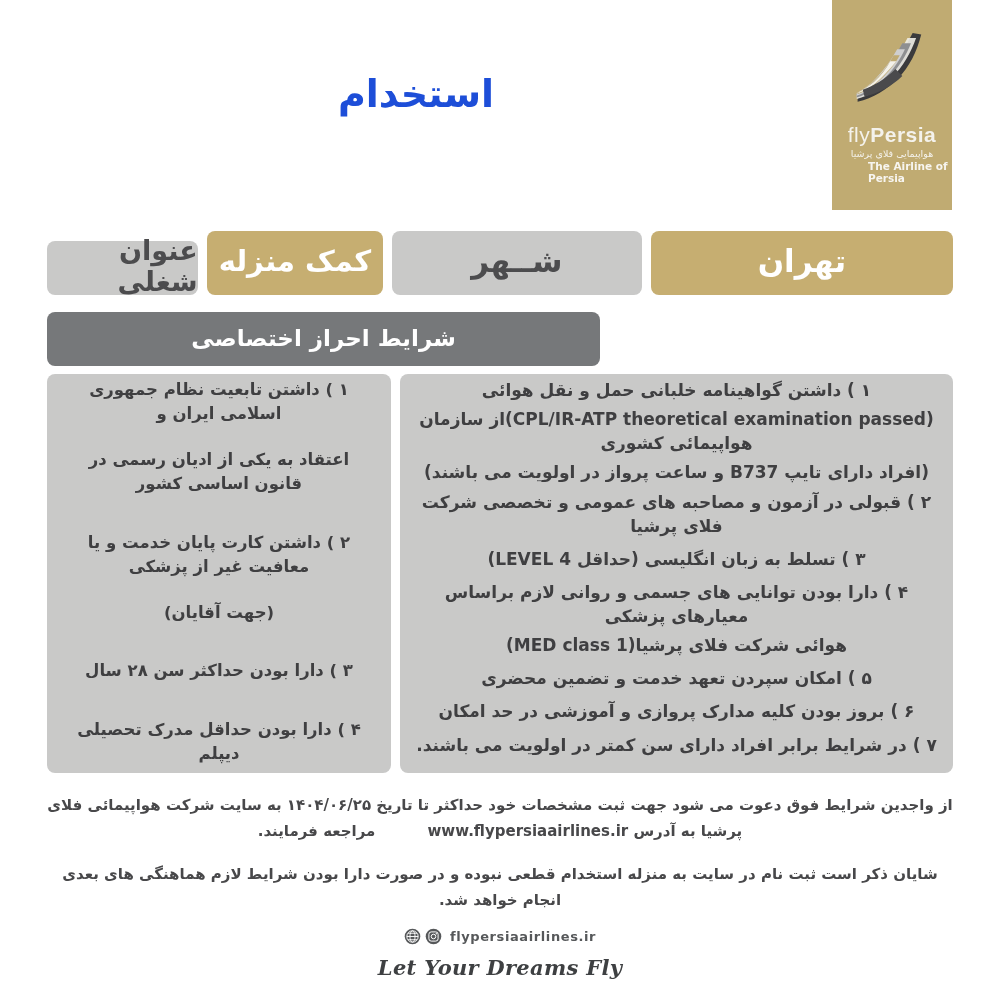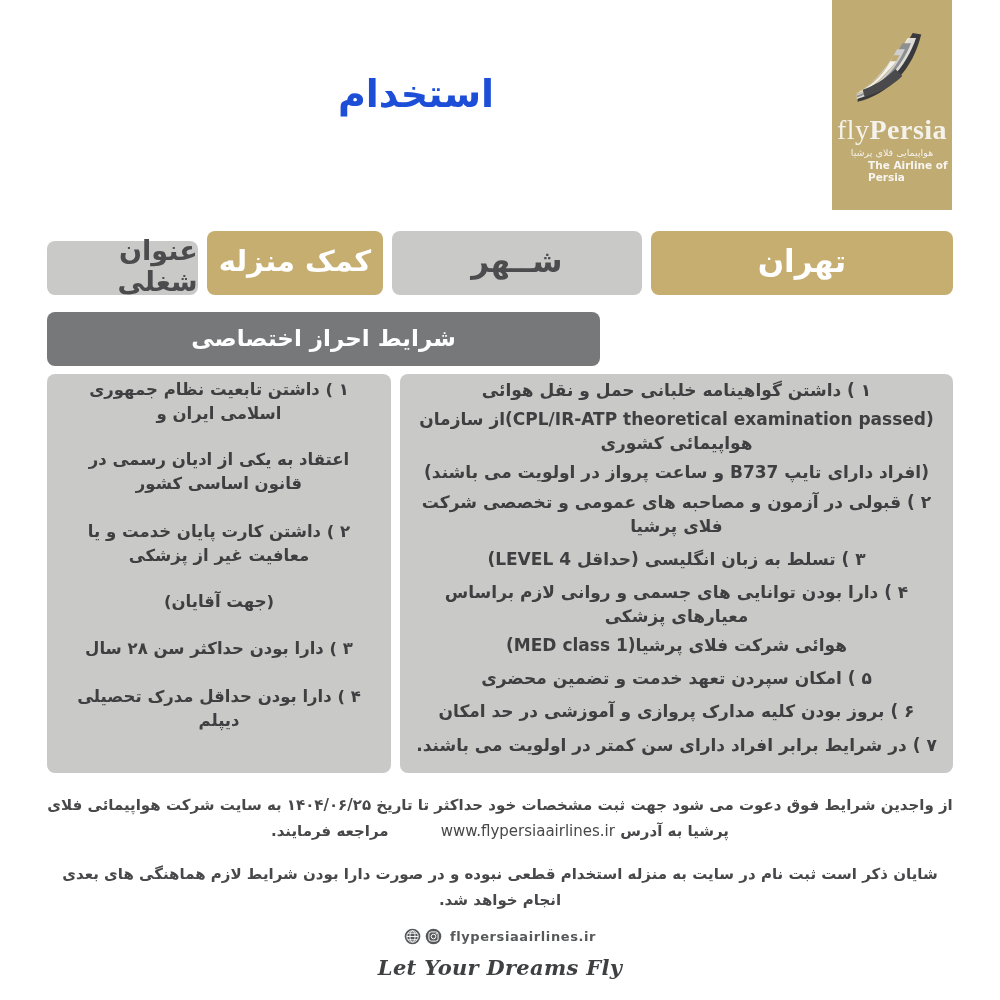--- a/index.html
+++ b/index.html
@@ -30,25 +30,25 @@
     align-items: center;
     justify-content: flex-start;
     overflow: hidden;
   }
   #logo-mark {
     margin-top: 26px;
     width: 86px;
     height: 86px;
   }
   #logo-wordmark {
-    margin-top: 4px;
-    font-size: 28px;
+    margin-top: 12px;
+    font-size: 21px;
     letter-spacing: .5px;
     color: #f4f2ec;
-    font-family: Liberation Serif, serif;
+    font-family: Liberation Sans, sans-serif;
     font-weight: 400;
     direction: ltr;
     line-height: 1;
   }
   #logo-wordmark .bold { font-weight: 700; }
   #logo-fa {
     margin-top: 4px;
     font-size: 9.5px;
     color: #f4f2ec;
     direction: rtl;
@@ -154,21 +154,21 @@
   .req-line {
     color: #3f3f41;
     text-align: center;
     font-weight: 600;
   }
   #panel-general .req-line {
     font-size: 16.5px;
     line-height: 1.45;
   }
   #panel-general .gap-sm { margin-top: 22px; }
-  #panel-general .gap-md { margin-top: 24px; }
+  #panel-general .gap-md { margin-top: 35px; }
 
   #panel-specific .req-line {
     font-size: 17px;
     line-height: 1.42;
     text-align: center;
   }
   #panel-specific .tight { margin-top: 5px; }
   #panel-specific .gap   { margin-top: 9px; }
 
   
@@ -176,21 +176,21 @@
     position: absolute;
     top: 792px;
     left: 47px;
     width: 906px;
     text-align: center;
     font-size: 15px;
     line-height: 1.75;
     color: #48484a;
     font-weight: 600;
   }
-  #footer-note-1 .url { direction: ltr; unicode-bidi: embed; font-weight: 400; margin-left: 47px; }
+  #footer-note-1 .url { direction: ltr; unicode-bidi: embed; font-weight: 700; margin-left: 47px; }
   #footer-note-2 {
     position: absolute;
     top: 862px;
     left: 47px;
     width: 906px;
     text-align: center;
     font-size: 15px;
     line-height: 1.7;
     color: #48484a;
     font-weight: 600;

